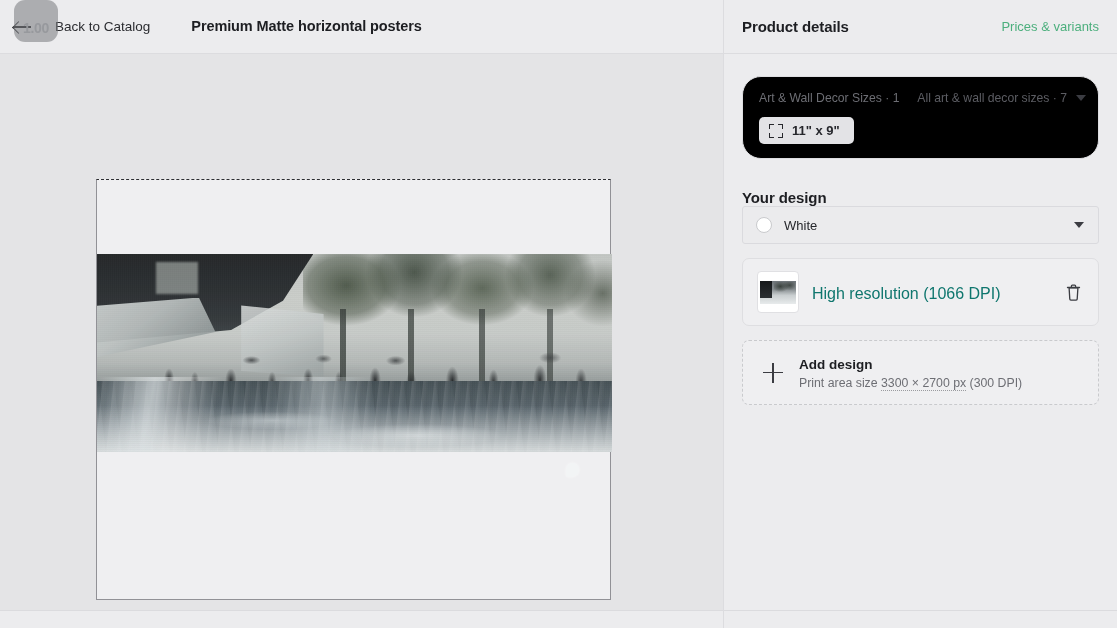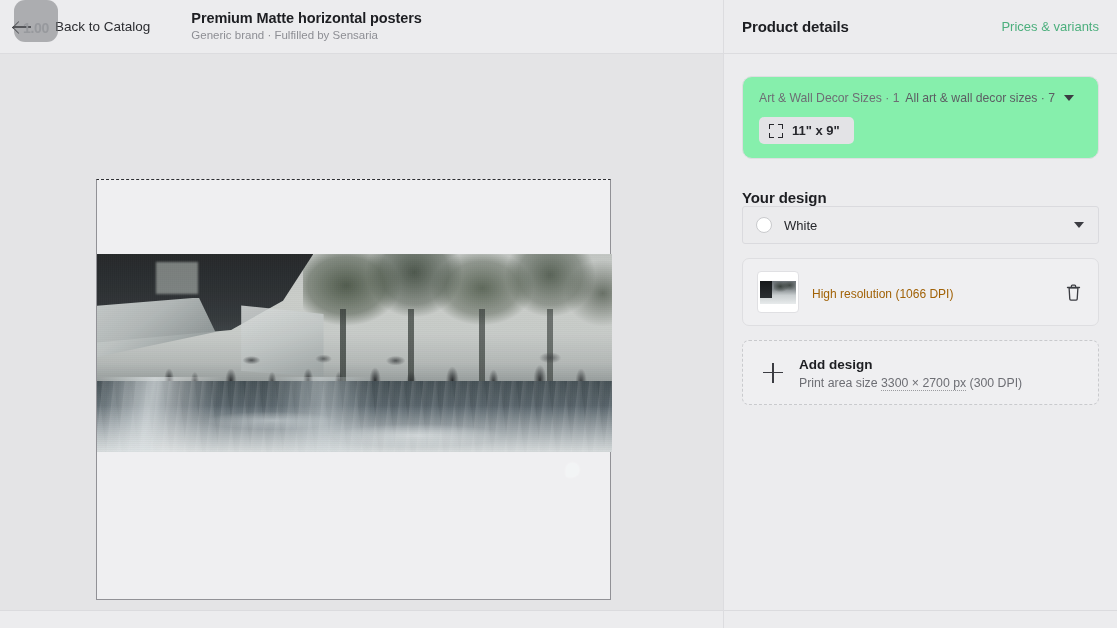--- a/index.html
+++ b/index.html
@@ -348,24 +348,24 @@
     cursor: pointer;
   }
 
   .rp-body {
     flex: 1;
     padding: 22px 18px 0 18px;
     overflow: hidden;
   }
 
   .card {
-    background: #86efac;
+    background: #000000;
     border: 1px solid #dedee1;
-    border-radius: 10px;
-    padding: 14px 24px 14px 16px;
+    border-radius: 19px;
+    padding: 14px 12px 14px 16px;
   }
 
   .card-row {
     display: flex;
     align-items: center;
   }
   .cat-label {
     font-size: 12.2px;
     color: #6d6e74;
   }
@@ -506,22 +506,22 @@
     color: #1d1e22;
     text-decoration: underline;
     text-decoration-color: #9a9b9f;
     text-underline-offset: 2.5px;
     white-space: nowrap;
     overflow: hidden;
     text-overflow: ellipsis;
     cursor: pointer;
   }
   .file-res {
-    font-size: 12px;
-    color: #a16207;
+    font-size: 16px;
+    color: #0f766e;
     margin-top: 3px;
   }
   .trash {
     width: 17px; height: 19px;
     position: relative;
     flex-shrink: 0;
     cursor: pointer;
     margin-right: 2px;
   }
 
@@ -581,21 +581,20 @@
 
     <div class="topbar">
 
       <div class="back-link">
         <span class="back-arrow"></span>
         <span>Back to Catalog</span>
       </div>
 
       <div class="title-block">
         <div class="prod-title">Premium Matte horizontal posters</div>
-        <div class="prod-sub">Generic brand · Fulfilled by Sensaria</div>
       </div>
 
     </div>
 
     <div class="canvas-area">
 
       <div class="artboard">
         <div class="photo">
           <div class="ph-sky"></div>
           <div class="ph-trees"></div>

